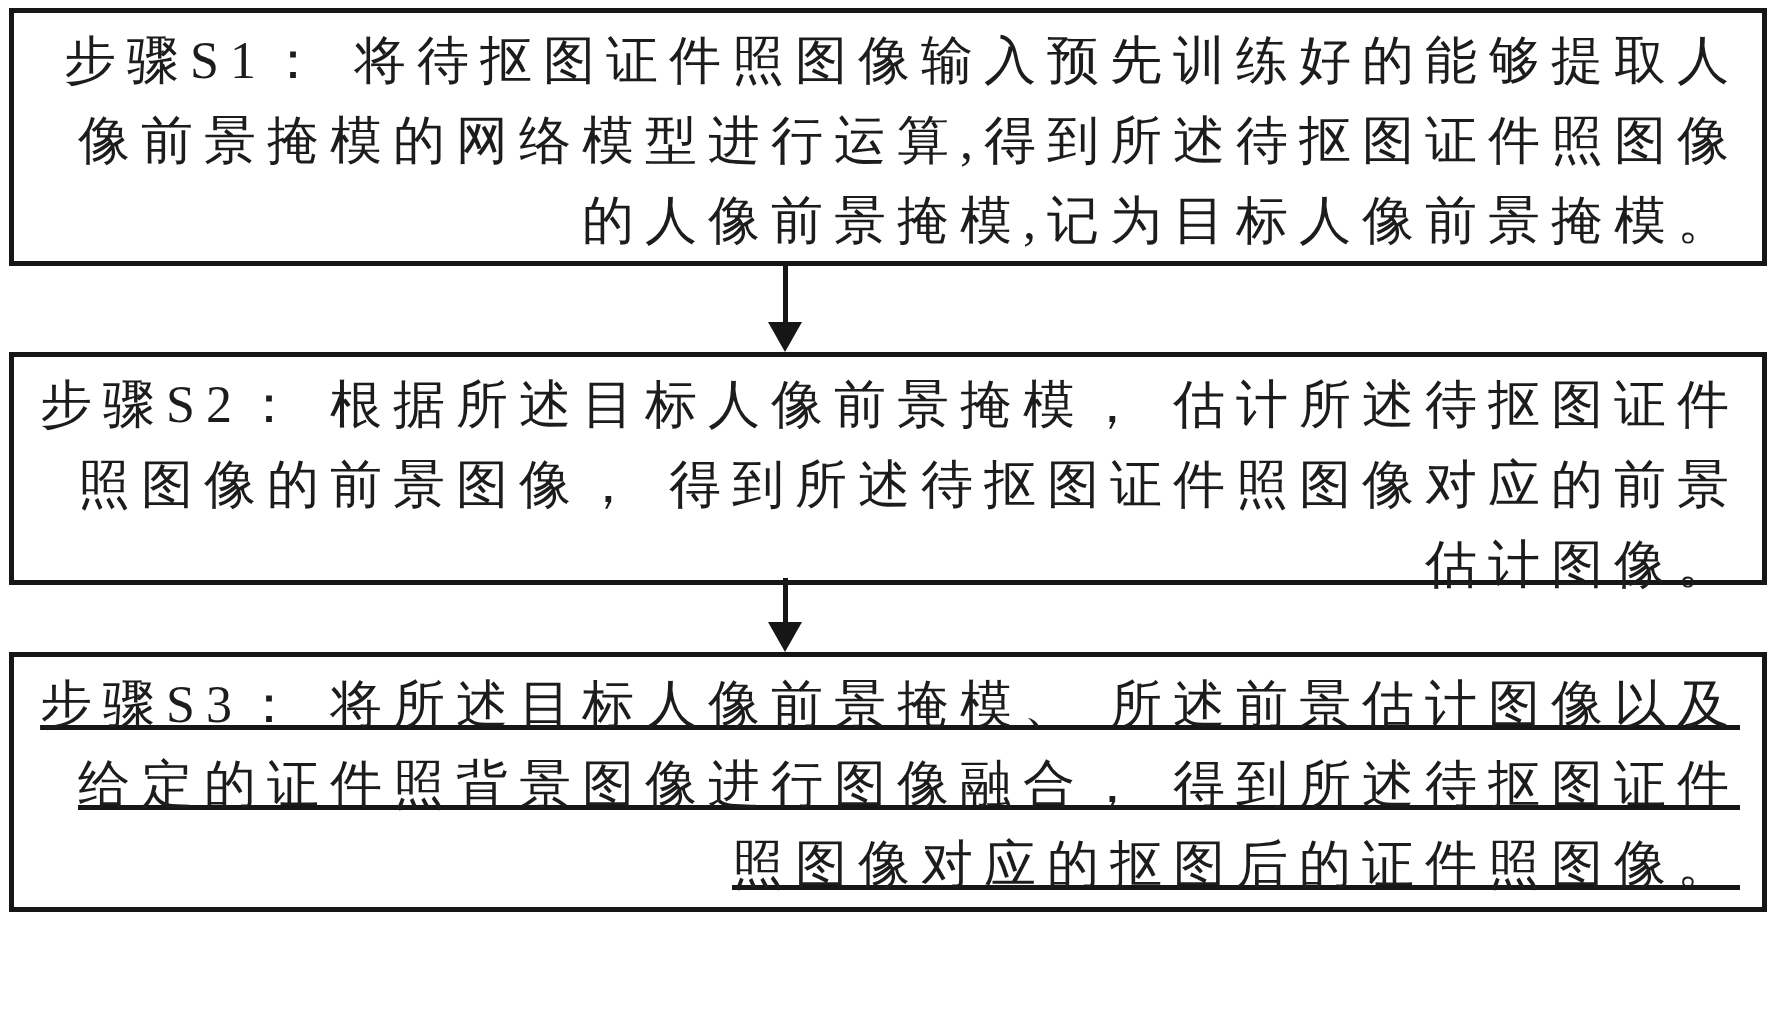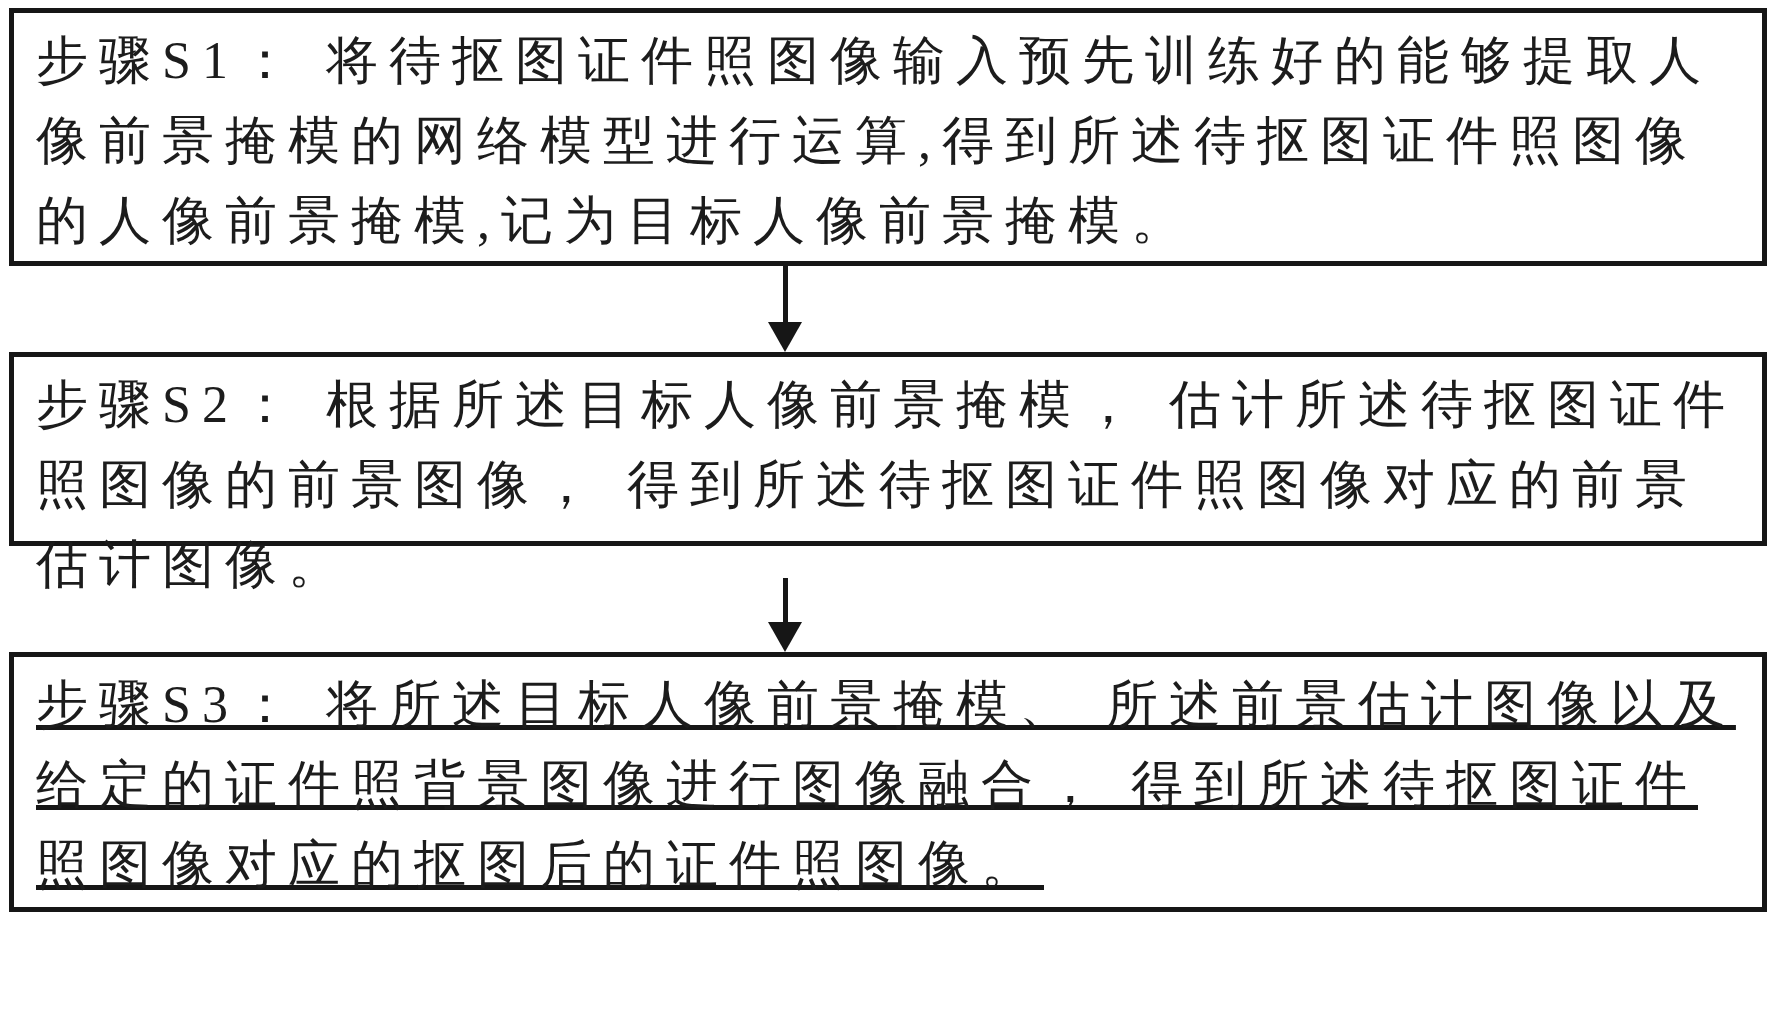--- a/index.html
+++ b/index.html
@@ -29,23 +29,24 @@
     background: #ffffff;
     padding: 8px 22px 8px 22px;
   }
   .step-text {
     display: block;
     font-size: 52px;
     line-height: 80px;
     letter-spacing: 11px;
     color: #1c1c1c;
     word-break: break-all;
+    text-align: right;
   }
   .box-s1 { top: 8px;   height: 258px; }
-  .box-s2 { top: 352px; height: 194px; }
+  .box-s2 { top: 352px; height: 233px; }
   .box-s3 { top: 652px; height: 260px; text-decoration: underline; }
 
   .arrow {
     position: absolute;
     left: 768px;
     width: 34px;
     display: flex;
     flex-direction: column;
     align-items: center;
   }

